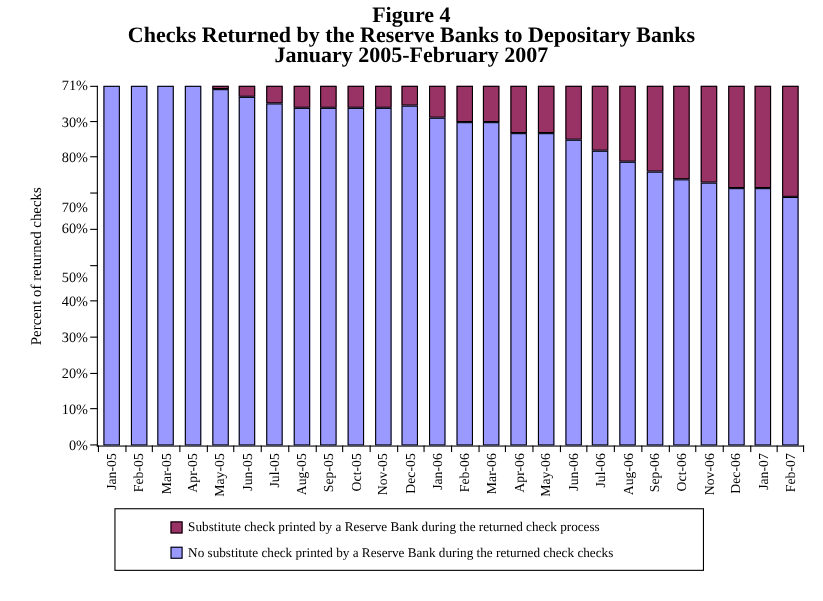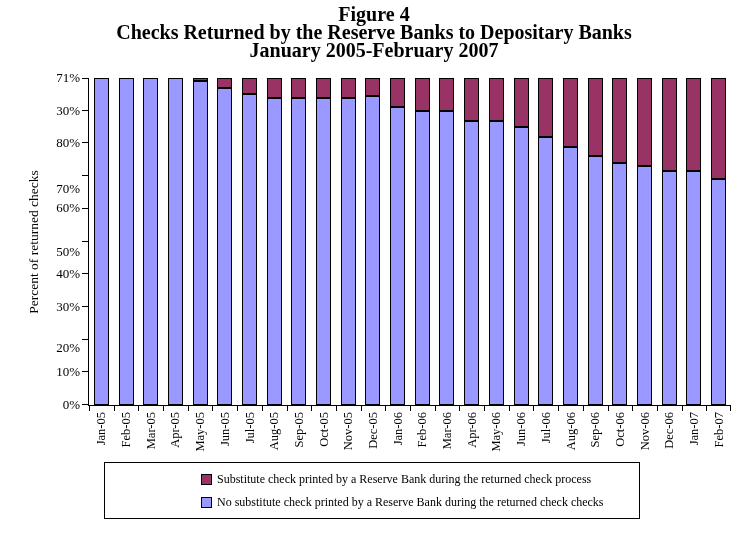--- a/index.html
+++ b/index.html
@@ -21,21 +21,21 @@
   .slot{flex:1 1 0;height:100%;display:flex;flex-direction:column;justify-content:flex-end;align-items:center;}
   .seg{width:15px;border:1px solid #000;box-sizing:border-box;}
   .ytick-label{position:absolute;left:-51px;width:42px;text-align:right;font-size:13px;line-height:16px;}
   .ytick-mark{position:absolute;left:-7px;width:7px;height:1px;background:#000;}
   .xtick-mark{position:absolute;width:1px;height:6px;background:#000;top:327px;}
   .xlabel{position:absolute;width:56px;height:14px;line-height:14px;text-align:right;
     transform:rotate(-90deg);font-size:12.5px;white-space:nowrap;}
   .legend{
     position:absolute;left:104px;top:462px;width:536px;height:57px;border:1px solid #000;
     box-sizing:border-box;display:flex;flex-direction:column;justify-content:space-evenly;
-    padding-left:96px;
+    padding-left:50px;
   }
   .legend-row{display:flex;align-items:center;gap:5px;font-size:12px;line-height:14px;}
   .swatch{width:9px;height:9px;border:1px solid #000;flex:0 0 auto;}
   .source{position:absolute;left:95px;top:522px;font-size:12.5px;white-space:pre;}
 </style>
 </head>
 <body>
 
 <div class="canvas">
   <div class="title">
@@ -147,21 +147,21 @@
           </div>
           <div class="slot">
             <div class="seg" style="height: 31%; background: rgb(153, 51, 102);"></div>
             <div class="seg" style="height: 69%; background: rgb(153, 153, 255);"></div>
           </div>
         </div>
     <div class="ytick-label" style="top: 319px;">0%</div>
         <div class="ytick-mark" style="top: 326px;"></div>
         <div class="ytick-label" style="top: 286.3px;">10%</div>
         <div class="ytick-mark" style="top: 293px;"></div>
-        <div class="ytick-label" style="top: 253.6px; margin-top: 8px;">20%</div>
+        <div class="ytick-label" style="top: 253.6px;">20%</div>
         <div class="ytick-mark" style="top: 261px;"></div>
         <div class="ytick-label" style="top: 220.9px;">30%</div>
         <div class="ytick-mark" style="top: 228px;"></div>
         <div class="ytick-label" style="top: 188.2px;">40%</div>
         <div class="ytick-mark" style="top: 195px;"></div>
         <div class="ytick-label" style="top: 166px;">50%</div>
         <div class="ytick-mark" style="top: 163px;"></div>
         <div class="ytick-label" style="top: 122px;">60%</div>
         <div class="ytick-mark" style="top: 130px;"></div>
         <div class="ytick-label" style="top: 103px;">70%</div>

